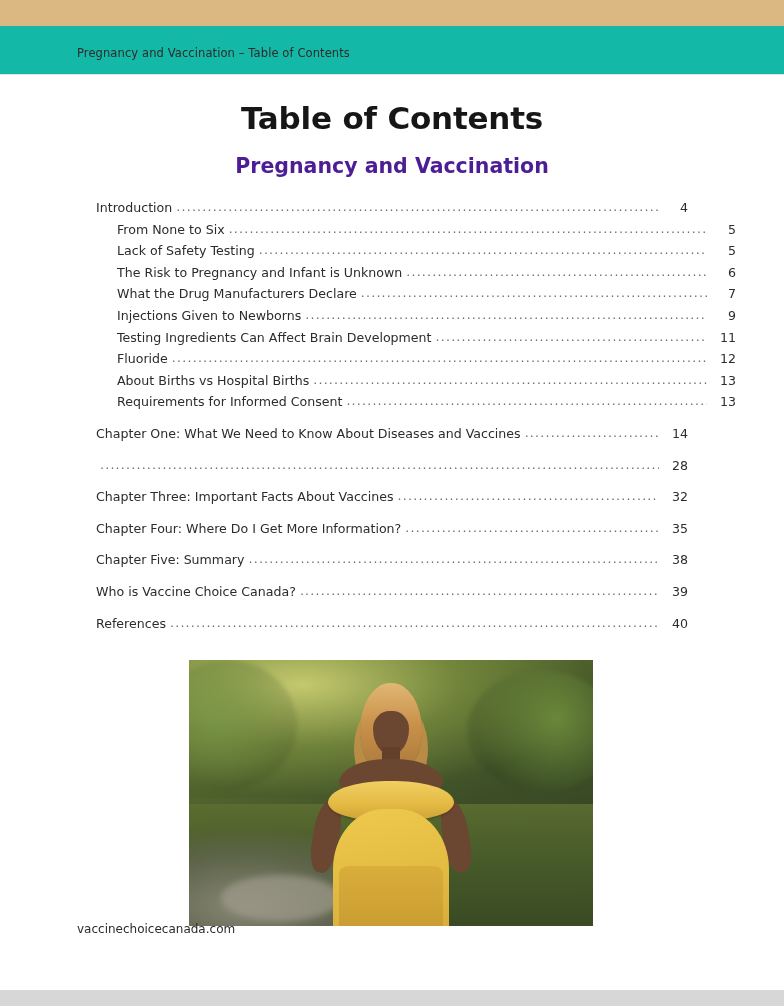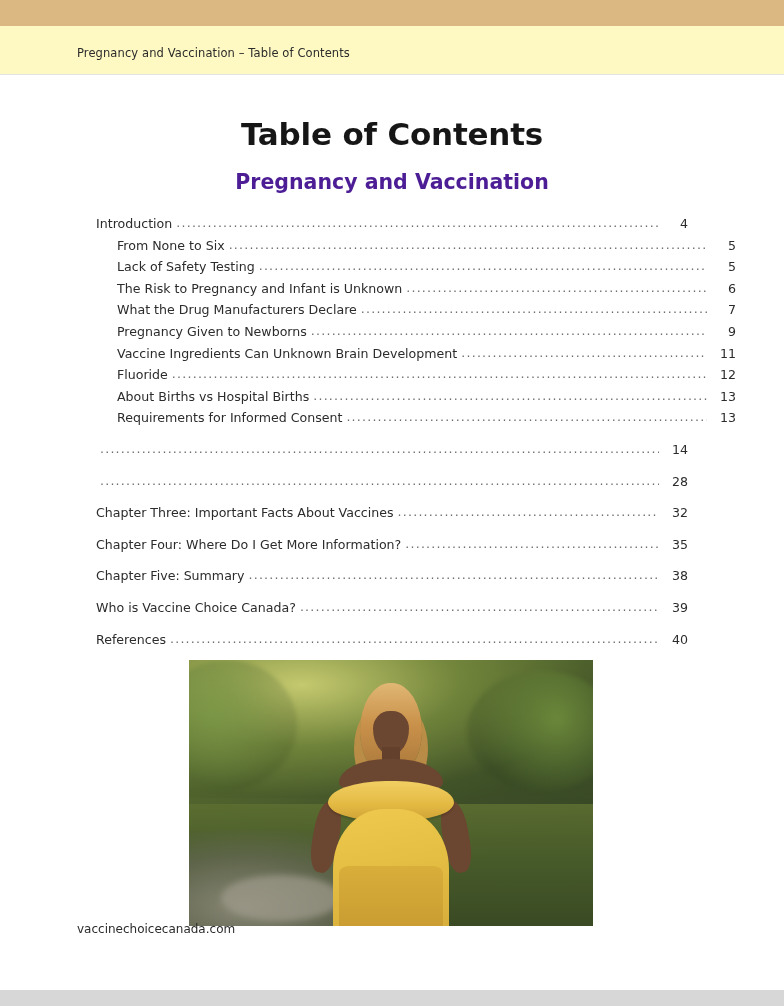--- a/index.html
+++ b/index.html
@@ -27,21 +27,21 @@
     background: #d9b border: 0;
   }
   .top-band {
     background: #dbb781;
     height: 26px;
     width: 100%;
   }
   .header-zone {
     height: 48px;
     width: 100%;
-    background: #fef9c3;
+    background: #14b8a6;
     position: relative;
   }
   .running-head {
     position: absolute;
     left: 77px;
     top: 20px;
     font-size: 11.5px;
     color: #2b2b2b;
     letter-spacing: 0.1px;
     font-family: "DejaVu Sans", sans-serif;
@@ -49,21 +49,21 @@
   .header-rule {
     position: absolute;
     top: 74px;
     left: 0;
     width: 100%;
     height: 1px;
     background: #e3e3e3;
   }
   .content {
     position: relative;
-    padding-top: 30px;
+    padding-top: 14px;
   }
   h1.doc-title {
     margin: 0;
     text-align: center;
     font-size: 31px;
     font-weight: bold;
     letter-spacing: -0.2px;
     color: #161616;
     font-family: "DejaVu Sans", sans-serif;
     padding-top: 12px;
@@ -337,45 +337,46 @@
           <span class="label">The Risk to Pregnancy and Infant is Unknown</span>
           <span class="leader">........................................................................................................................................................</span>
           <span class="page-num">6</span>
         </li>
         <li class="toc-row level-1 gap-sub">
           <span class="label">What the Drug Manufacturers Declare</span>
           <span class="leader">........................................................................................................................................................</span>
           <span class="page-num">7</span>
         </li>
         <li class="toc-row level-1 gap-sub">
-          <span class="label">Pregnancy Given to Newborns</span>
+          <span class="label">Injections Given to Newborns</span>
           <span class="leader">........................................................................................................................................................</span>
           <span class="page-num">9</span>
         </li>
         <li class="toc-row level-1 gap-sub">
-          <span class="label">Vaccine Ingredients Can Unknown Brain Development</span>
+          <span class="label">Testing Ingredients Can Affect Brain Development</span>
           <span class="leader">........................................................................................................................................................</span>
           <span class="page-num">11</span>
         </li>
         <li class="toc-row level-1 gap-sub">
           <span class="label">Fluoride</span>
           <span class="leader">........................................................................................................................................................</span>
           <span class="page-num">12</span>
         </li>
         <li class="toc-row level-1 gap-sub">
           <span class="label">About Births vs Hospital Births</span>
           <span class="leader">........................................................................................................................................................</span>
           <span class="page-num">13</span>
         </li>
         <li class="toc-row level-1 gap-sub">
           <span class="label">Requirements for Informed Consent</span>
           <span class="leader">........................................................................................................................................................</span>
           <span class="page-num">13</span>
         </li>
         <li class="toc-row level-0 lvl0-row gap-top-lg">
+          <span class="label">Chapter One: What We Need to Know About Diseases and Vaccines</span>
           <span class="leader">........................................................................................................................................................</span>
           <span class="page-num">14</span>
         </li>
         <li class="toc-row level-0 lvl0-row gap-top-lg">
           <span class="leader">........................................................................................................................................................</span>
           <span class="page-num">28</span>
         </li>
         <li class="toc-row level-0 lvl0-row gap-top-lg">
           <span class="label">Chapter Three: Important Facts About Vaccines</span>
           <span class="leader">........................................................................................................................................................</span>

